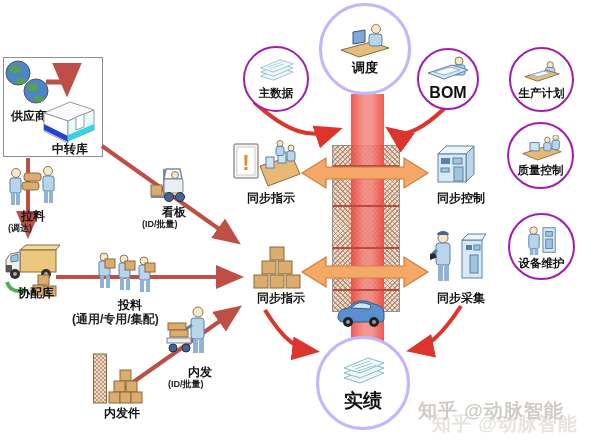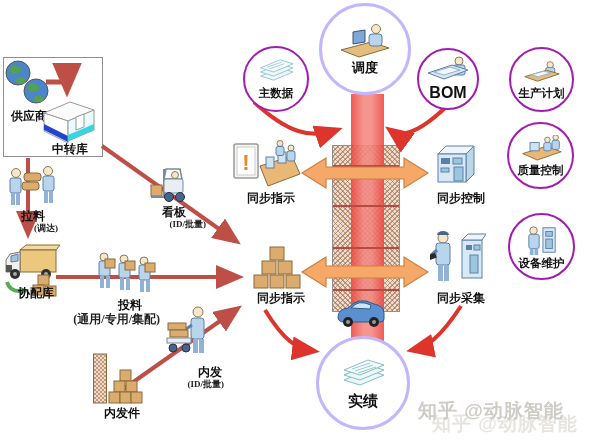--- a/index.html
+++ b/index.html
@@ -3,21 +3,21 @@
 <meta charset="utf-8">
 <style>
   * { margin:0; padding:0; box-sizing:border-box; }
   html,body { width:600px; height:445px; }
   body {
     position:relative; background:#fff; overflow:hidden;
     font-family:"Liberation Sans", sans-serif; color:#1a1a1a;
   }
   .abs { position:absolute; }
   .lbl { font-weight:700; font-size:12px; text-align:center; line-height:1.05; color:#111; white-space:nowrap; }
-  .sub { font-weight:700; font-size:9px;  text-align:right; line-height:1; color:#222; white-space:nowrap;font-family:Liberation Serif, serif; }.z3{z-index:3}.z4{z-index:4}
+  .sub { font-weight:700; font-size:9px;  text-align:left; line-height:1; color:#222; white-space:nowrap; }.z3{z-index:3}.z4{z-index:4}
 
   #supplier-box {
     left:3px; top:57px; width:100px; height:100px;
     border:1.5px solid #8f8f8f; z-index:1; background:transparent;
   }
   #hatch-band {
     left:332px; top:145px; width:68px; height:167px; z-index:1;
     background-color:#ecddcf;
     background-image:
       repeating-linear-gradient(45deg,  rgba(150,95,60,.55) 0 1px, transparent 1px 3.5px),
@@ -202,21 +202,21 @@
   <rect x="26" y="13" width="13" height="21" rx="3" fill="#b9d5eb" stroke="#5b80a8"></rect>
   <rect x="28" y="34" width="5" height="14" fill="#8fb2d6"></rect>
     <rect x="34" y="34" width="5" height="14" fill="#8fb2d6"></rect>
   <line x1="27" y1="20" x2="18" y2="26" stroke="#5b80a8" stroke-width="3"></line>
   <rect x="3" y="18" width="18" height="7" fill="#dcab6e" stroke="#8a6a3a"></rect>
   <rect x="5" y="25" width="18" height="7" fill="#dcab6e" stroke="#8a6a3a"></rect>
   <rect x="2" y="33" width="24" height="5" fill="#e9eef3" stroke="#7a8a9a"></rect>
   <circle cx="8" cy="43" r="4" fill="#49648c" stroke="#223046"></circle>
   <circle cx="21" cy="43" r="4" fill="#49648c" stroke="#223046"></circle>
 </svg>
-<div class="abs z4 lbl" style="left:184px;top:366px;width:52px">内发</div>
+<div class="abs z4 lbl" style="left:174px;top:366px;width:52px">内发</div>
 <div class="abs z4 sub" style="left:168px;top:380px;width:56px">(ID/批量)</div>
 
 <svg class="abs z4" style="left:232px;top:140px" width="70" height="50" viewBox="0 0 70 50">
   <rect x="2" y="4" width="24" height="34" rx="2" fill="#f6f6f0" stroke="#999" stroke-width="1.5"></rect>
   <rect x="5" y="7" width="18" height="28" fill="#fff" stroke="#ccc"></rect>
   <text x="14" y="30" text-anchor="middle" font-size="22" font-weight="bold" fill="#e8882a">!</text>
   <polygon points="28,26 60,16 68,34 36,46" fill="#e9b877" stroke="#8a6a3a"></polygon>
   <rect x="34" y="17" width="8" height="11" fill="#cfe4f2" stroke="#5b80a8"></rect>
   <rect x="46" y="12" width="8" height="11" fill="#cfe4f2" stroke="#5b80a8"></rect>
   <circle cx="59" cy="8" r="3" fill="#f6e7c9" stroke="#8a7a5a"></circle>
@@ -286,21 +286,21 @@
   <svg width="54" height="34" viewBox="0 0 54 34">
     <polygon points="8,22 32,12 48,17 24,27" fill="#eef7f7" stroke="#85bccb"></polygon>
     <polygon points="8,17 32,7 48,12 24,22" fill="#eef7f7" stroke="#85bccb"></polygon>
     <polygon points="8,12 32,2 48,7 24,17" fill="#f4fbfb" stroke="#85bccb"></polygon>
     <g stroke="#9fc8d4">
         <line x1="16" y1="11" x2="34" y2="5"></line>
         <line x1="19" y1="13" x2="37" y2="7"></line>
         <line x1="22" y1="15" x2="40" y2="9"></line>
       </g>
   </svg>
-  <div class="lbl" style="font-size:15px">实绩</div>
+  <div class="lbl" style="font-size:19px">实绩</div>
 </div>
 
 <div class="abs circle small" style="left:243px;top:46px;width:66px;height:66px">
   <svg width="44" height="28" viewBox="0 0 54 34">
     <polygon points="8,22 32,12 48,17 24,27" fill="#eef7f7" stroke="#85bccb"></polygon>
     <polygon points="8,17 32,7 48,12 24,22" fill="#eef7f7" stroke="#85bccb"></polygon>
     <polygon points="8,12 32,2 48,7 24,17" fill="#f4fbfb" stroke="#85bccb"></polygon>
     <g stroke="#9fc8d4">
         <line x1="16" y1="11" x2="34" y2="5"></line>
         <line x1="19" y1="13" x2="37" y2="7"></line>

